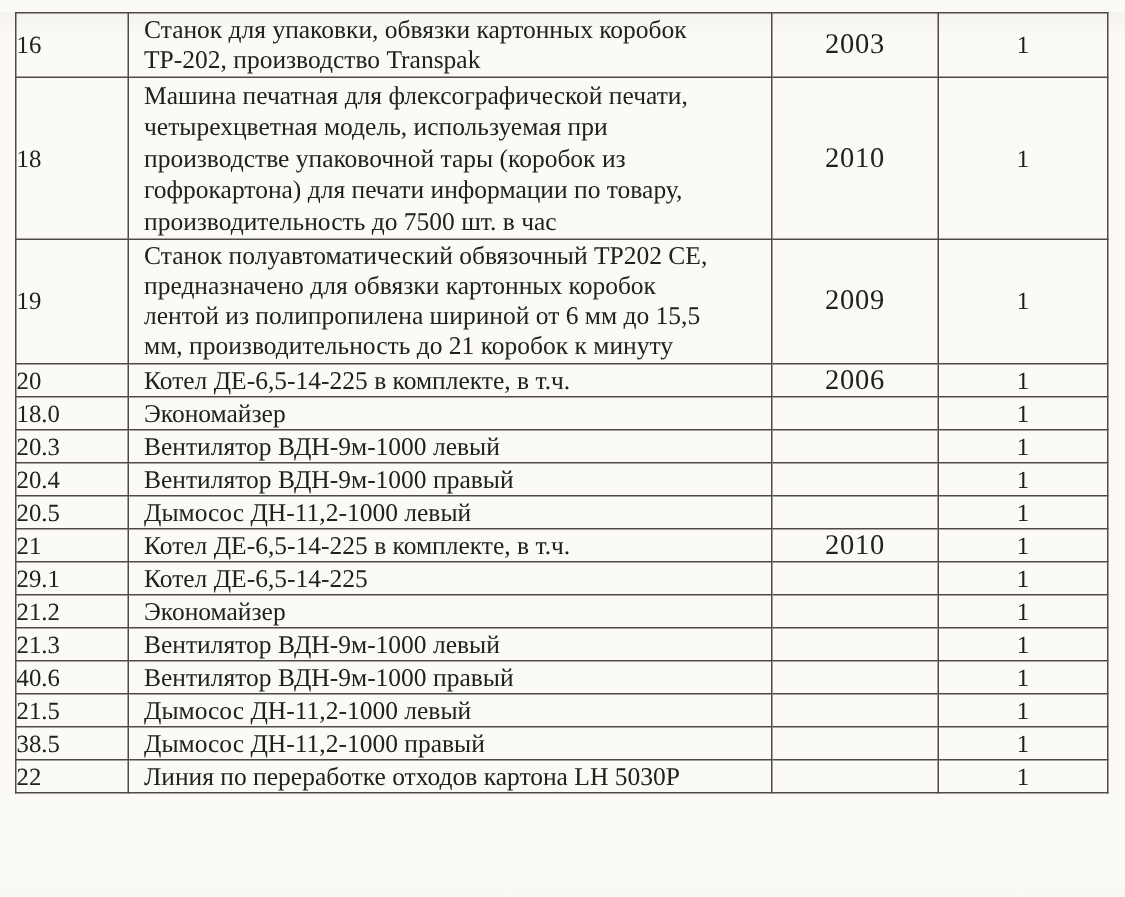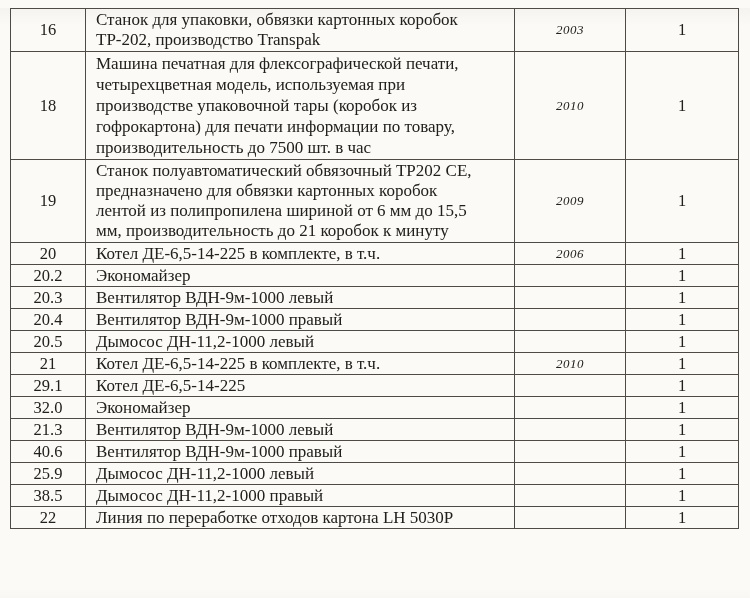--- a/index.html
+++ b/index.html
@@ -31,23 +31,23 @@
   col.c3 { width: 111px; }
   col.c4 { width: 113px; }
   td {
     border: 1px solid #4e4b47;
     vertical-align: middle;
     font-size: 17px;
     line-height: 20px;
     padding: 0;
     overflow: hidden;
   }
-  td.c-num  { text-align: center; font-size: 16.5px; }
+  td.c-num  { text-align: left; font-size: 16.5px; }
   td.c-desc { text-align: left; padding: 1px 6px 1px 10px; white-space: pre-line; }
-  td.c-year { text-align: center; font-size: 13px; letter-spacing: 0.5px; font-style: italic; }
+  td.c-year { text-align: center; font-size: 19px; letter-spacing: 0.5px; }
   td.c-qty  { text-align: center; font-size: 16.5px; }
   tr.tr16 { height: 40px; }
   tr.tr17 { height: 41px; }
   tr.tr18 { height: 106px; }
   tr.tr18 td.c-desc { line-height: 21px; }
   tr.tr19 { height: 83px; }
   tr.s    { height: 21px; }
   tr.s td { line-height: 19px; }
 </style>
 </head>
@@ -88,21 +88,21 @@
         <td class="c-year">2009</td>
         <td class="c-qty">1</td>
       </tr>
       <tr class="s">
         <td class="c-num">20</td>
         <td class="c-desc">Котел ДЕ-6,5-14-225 в комплекте, в т.ч.</td>
         <td class="c-year">2006</td>
         <td class="c-qty">1</td>
       </tr>
       <tr class="s">
-        <td class="c-num">20.2</td>
+        <td class="c-num">18.0</td>
         <td class="c-desc">Экономайзер</td>
         <td class="c-year"></td>
         <td class="c-qty">1</td>
       </tr>
       <tr class="s">
         <td class="c-num">20.3</td>
         <td class="c-desc">Вентилятор ВДН-9м-1000 левый</td>
         <td class="c-year"></td>
         <td class="c-qty">1</td>
       </tr>
@@ -124,39 +124,39 @@
         <td class="c-year">2010</td>
         <td class="c-qty">1</td>
       </tr>
       <tr class="s">
         <td class="c-num">29.1</td>
         <td class="c-desc">Котел ДЕ-6,5-14-225</td>
         <td class="c-year"></td>
         <td class="c-qty">1</td>
       </tr>
       <tr class="s">
-        <td class="c-num">32.0</td>
+        <td class="c-num">21.2</td>
         <td class="c-desc">Экономайзер</td>
         <td class="c-year"></td>
         <td class="c-qty">1</td>
       </tr>
       <tr class="s">
         <td class="c-num">21.3</td>
         <td class="c-desc">Вентилятор ВДН-9м-1000 левый</td>
         <td class="c-year"></td>
         <td class="c-qty">1</td>
       </tr>
       <tr class="s">
         <td class="c-num">40.6</td>
         <td class="c-desc">Вентилятор ВДН-9м-1000 правый</td>
         <td class="c-year"></td>
         <td class="c-qty">1</td>
       </tr>
       <tr class="s">
-        <td class="c-num">25.9</td>
+        <td class="c-num">21.5</td>
         <td class="c-desc">Дымосос ДН-11,2-1000 левый</td>
         <td class="c-year"></td>
         <td class="c-qty">1</td>
       </tr>
       <tr class="s">
         <td class="c-num">38.5</td>
         <td class="c-desc">Дымосос ДН-11,2-1000 правый</td>
         <td class="c-year"></td>
         <td class="c-qty">1</td>
       </tr>

